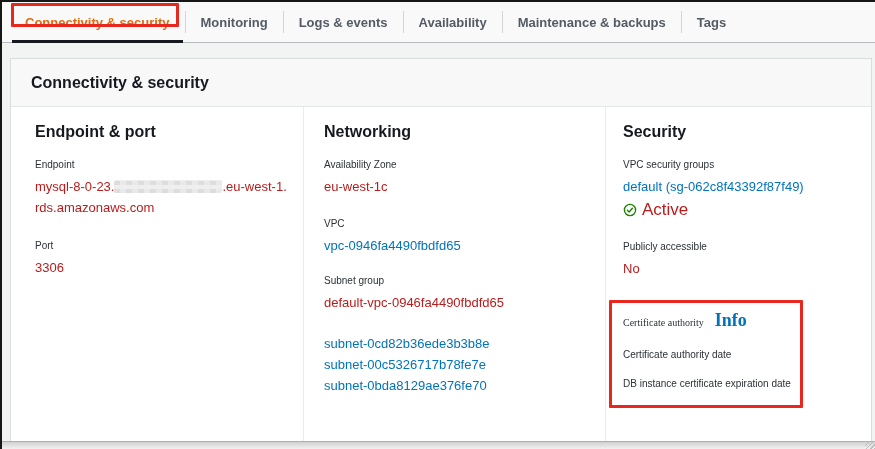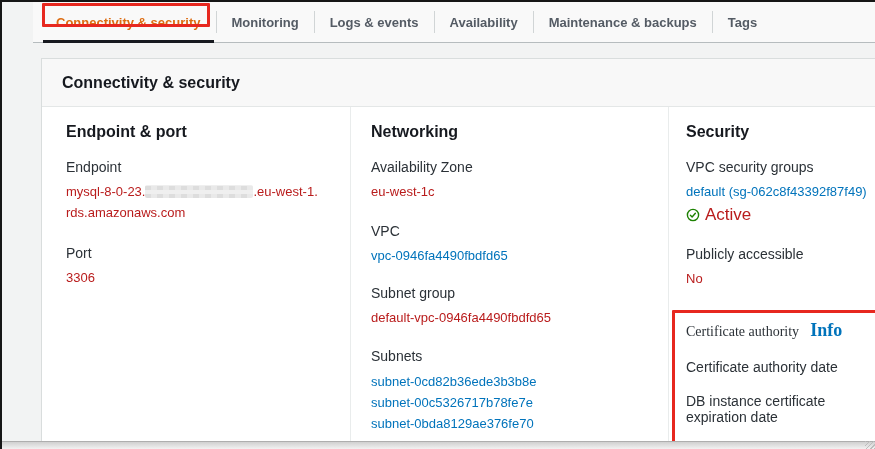--- a/index.html
+++ b/index.html
@@ -2,21 +2,21 @@
 <html><head>
 <meta charset="utf-8">
 <style>
   * { margin:0; padding:0; box-sizing:border-box; }
   html,body { background:#e8e8e8; }
   body { font-family:"Liberation Sans","DejaVu Sans",sans-serif; color:#16191f; }
 
   .page {
     position:relative; width:875px; height:449px; overflow:hidden;
     background:#f2f3f3;
-    border-top:2px solid #161616; border-left:2px solid #161616;padding-left:31px;
+    border-top:2px solid #161616; border-left:2px solid #161616;
   }
 
   
   .tabbar {
     display:flex; align-items:center; height:41px;
     background:#f9f9f9; border-bottom:1px solid #b6bcbe;
     padding-left:8px;
   }
   .tab {
     position:relative; display:flex; align-items:center; height:100%;
@@ -39,29 +39,29 @@
   
   .panel {
     margin-left:8px; width:862px; height:385px;
     background:#ffffff; border:1px solid #d9dddd;
   }
   .panel-header {
     height:48px; padding:15px 20px; background:#f8f8f8;
     border-bottom:1px solid #e4e7e7;
     font-size:16px; font-weight:bold; color:#16191f;
   }
-  .panel-body { display:flex; height:335px;gap:16px; }
+  .panel-body { display:flex; height:335px; }
   .col { padding-top:16px; }
   .col-endpoint  { width:292px; padding-left:24px; padding-right:16px; }
   .col-networking{ width:302px; padding-left:20px; padding-right:14px; border-left:1px solid #e9ecec; }
   .col-security  { flex:1; padding-left:17px; padding-right:10px; border-left:1px solid #e9ecec; }
 
   .col-heading { font-size:16px; font-weight:600; color:#16191f; margin-bottom:18px; }
   .field { margin-bottom:21px; }
-  .field-label { font-size:14px; color:#2b3137; margin-bottom:7px; }
+  .field-label { font-size:10px; color:#2b3137; margin-bottom:7px; }
   .field-value { font-size:13px; color:#b91c1c; line-height:1.5; }
   a.link { color:#0073bb; text-decoration:none; font-size:13px; cursor:pointer; }
   .subnet-links a { display:block; line-height:1.62; }
 
   .endpoint-value { width:252px; word-break:break-all; line-height:1.6; }
   .redacted {
     display:inline-block; width:108px; height:13px; vertical-align:-2px;
     border-radius:2px;
     background:
       repeating-linear-gradient(90deg,#d6d6d6 0 6px,#e9e9e9 6px 12px),
@@ -162,21 +162,20 @@
           <div class="field-label">VPC</div>
           <a class="link">vpc-0946fa4490fbdfd65</a>
         </div>
 
         <div class="field">
           <div class="field-label">Subnet group</div>
           <div class="field-value">default-vpc-0946fa4490fbdfd65</div>
         </div>
 
         <div class="field">
-          <div class="field-label">Subnets</div>
           <div class="subnet-links">
             <a class="link">subnet-0cd82b36ede3b3b8e</a>
             <a class="link">subnet-00c5326717b78fe7e</a>
             <a class="link">subnet-0bda8129ae376fe70</a>
           </div>
         </div>
       </div>
 
       <div class="col col-security">
         <div class="col-heading">Security</div>

